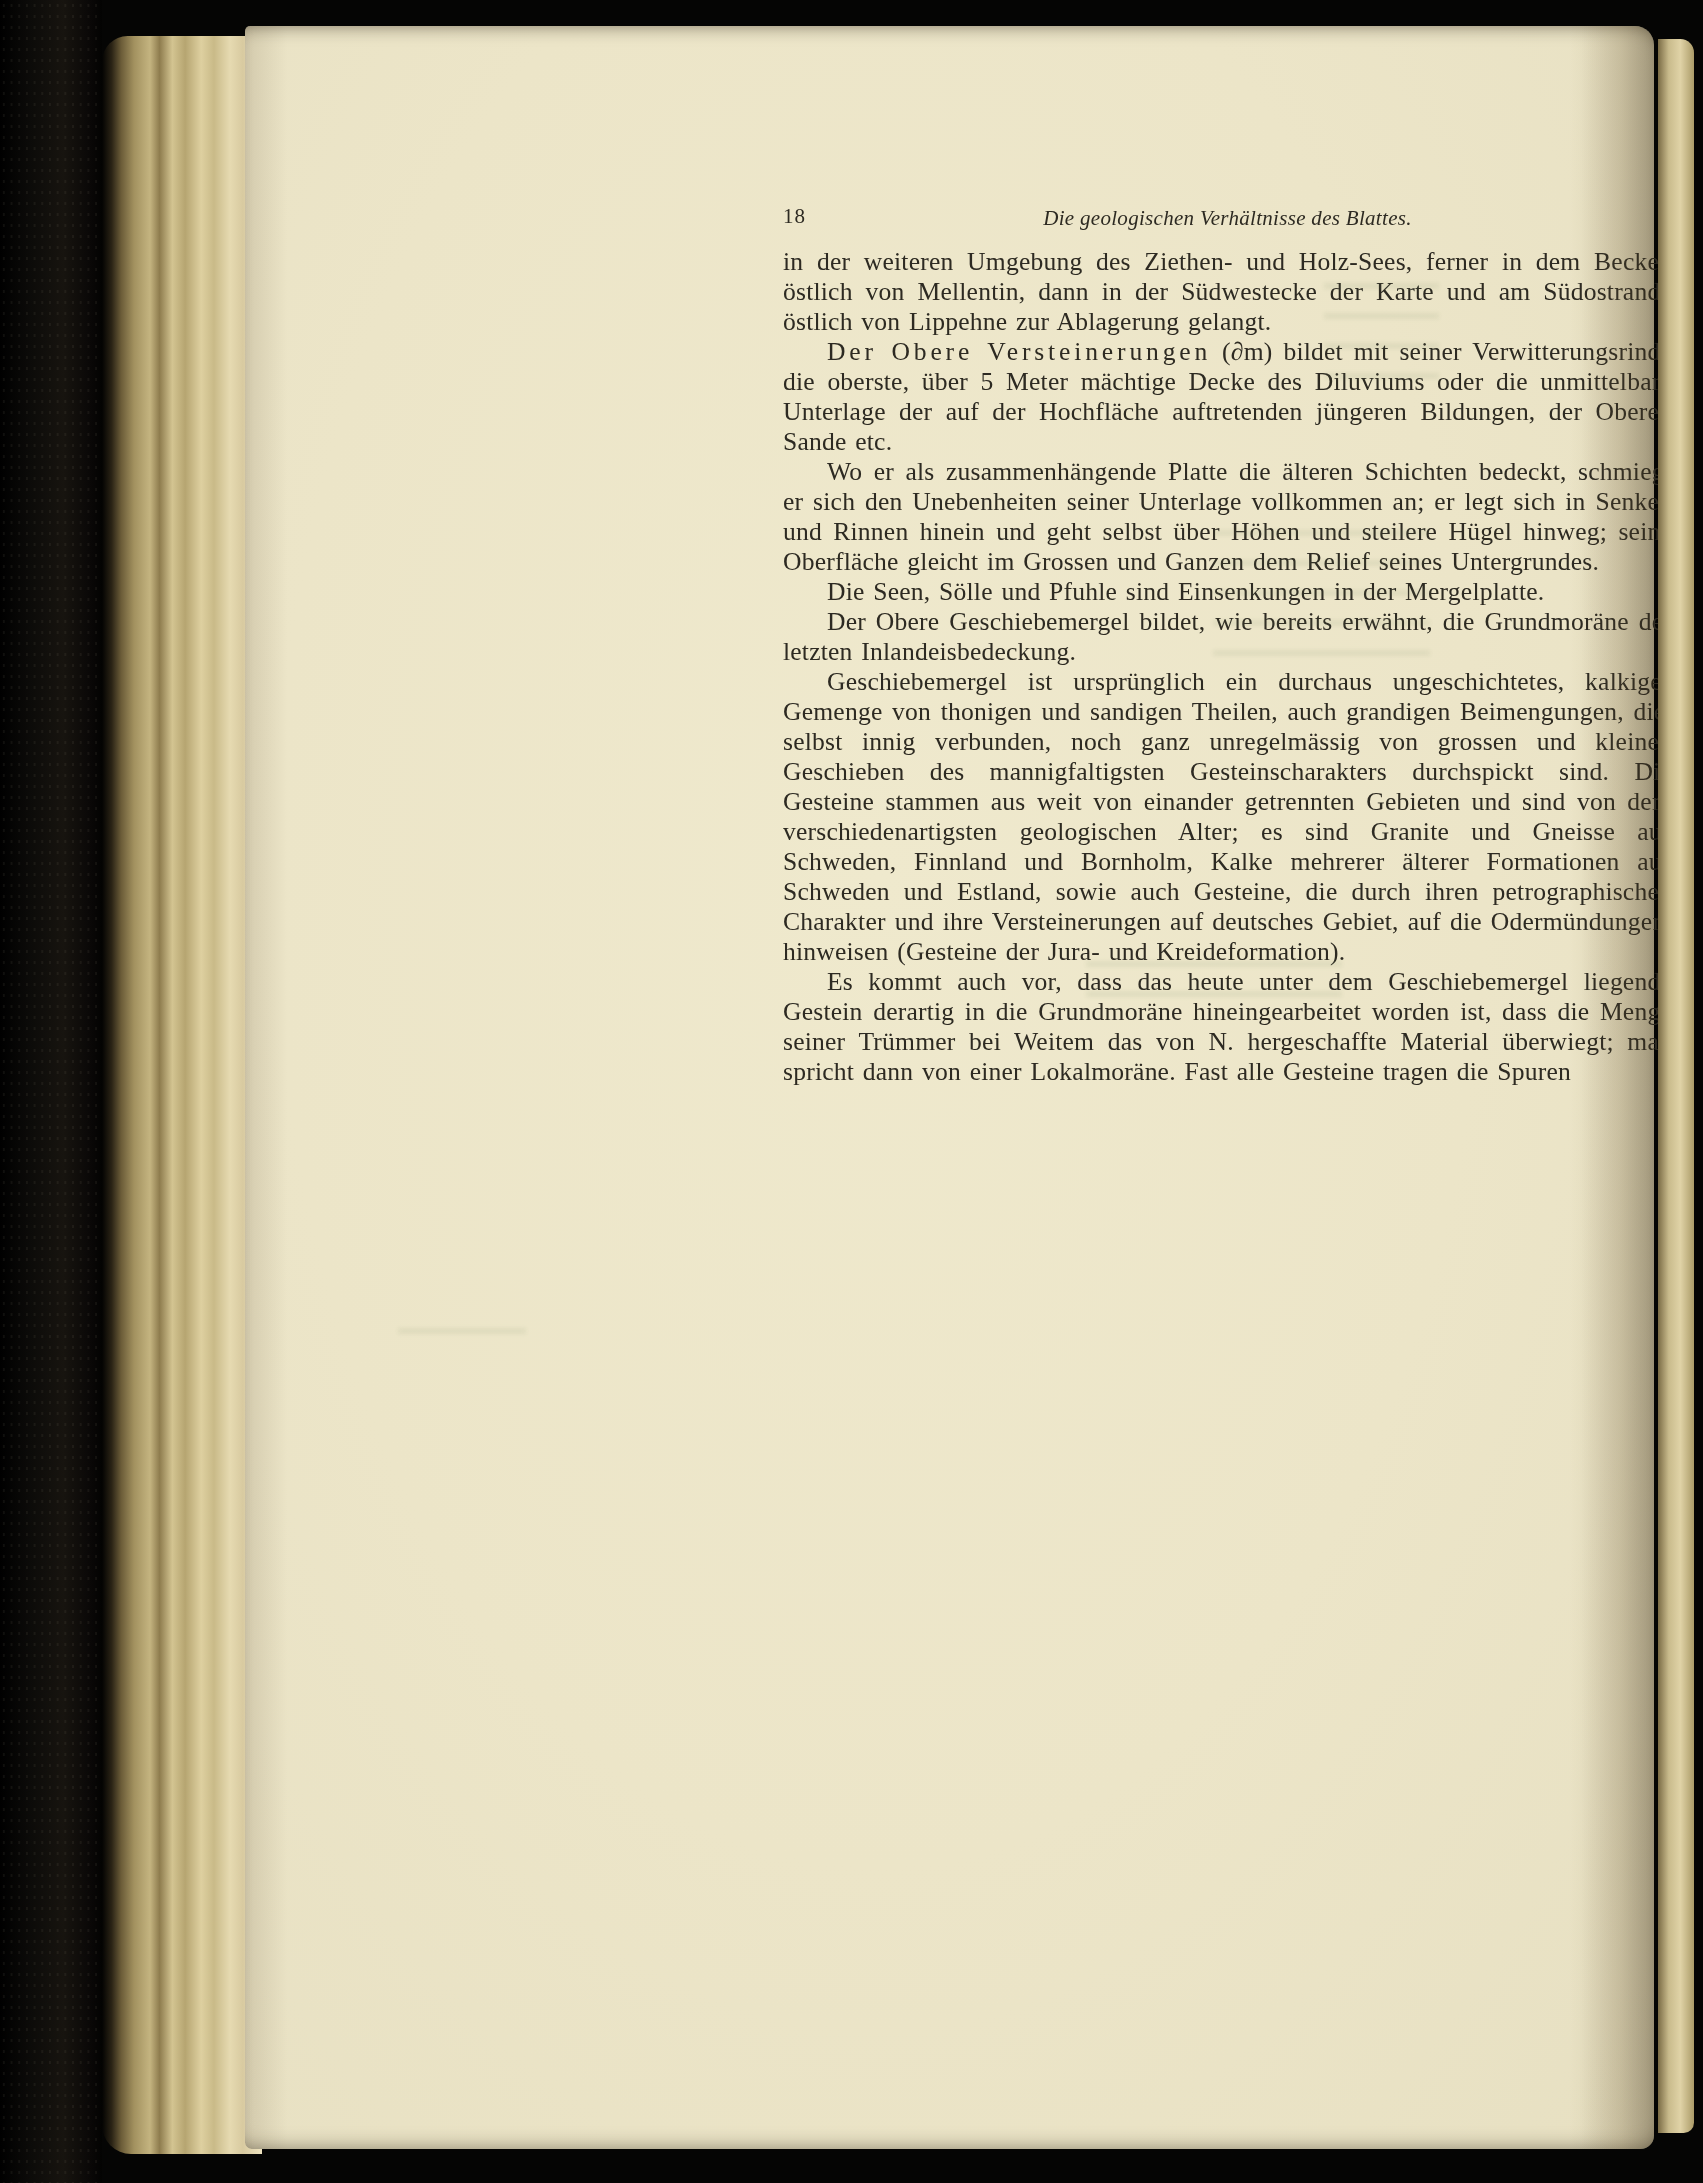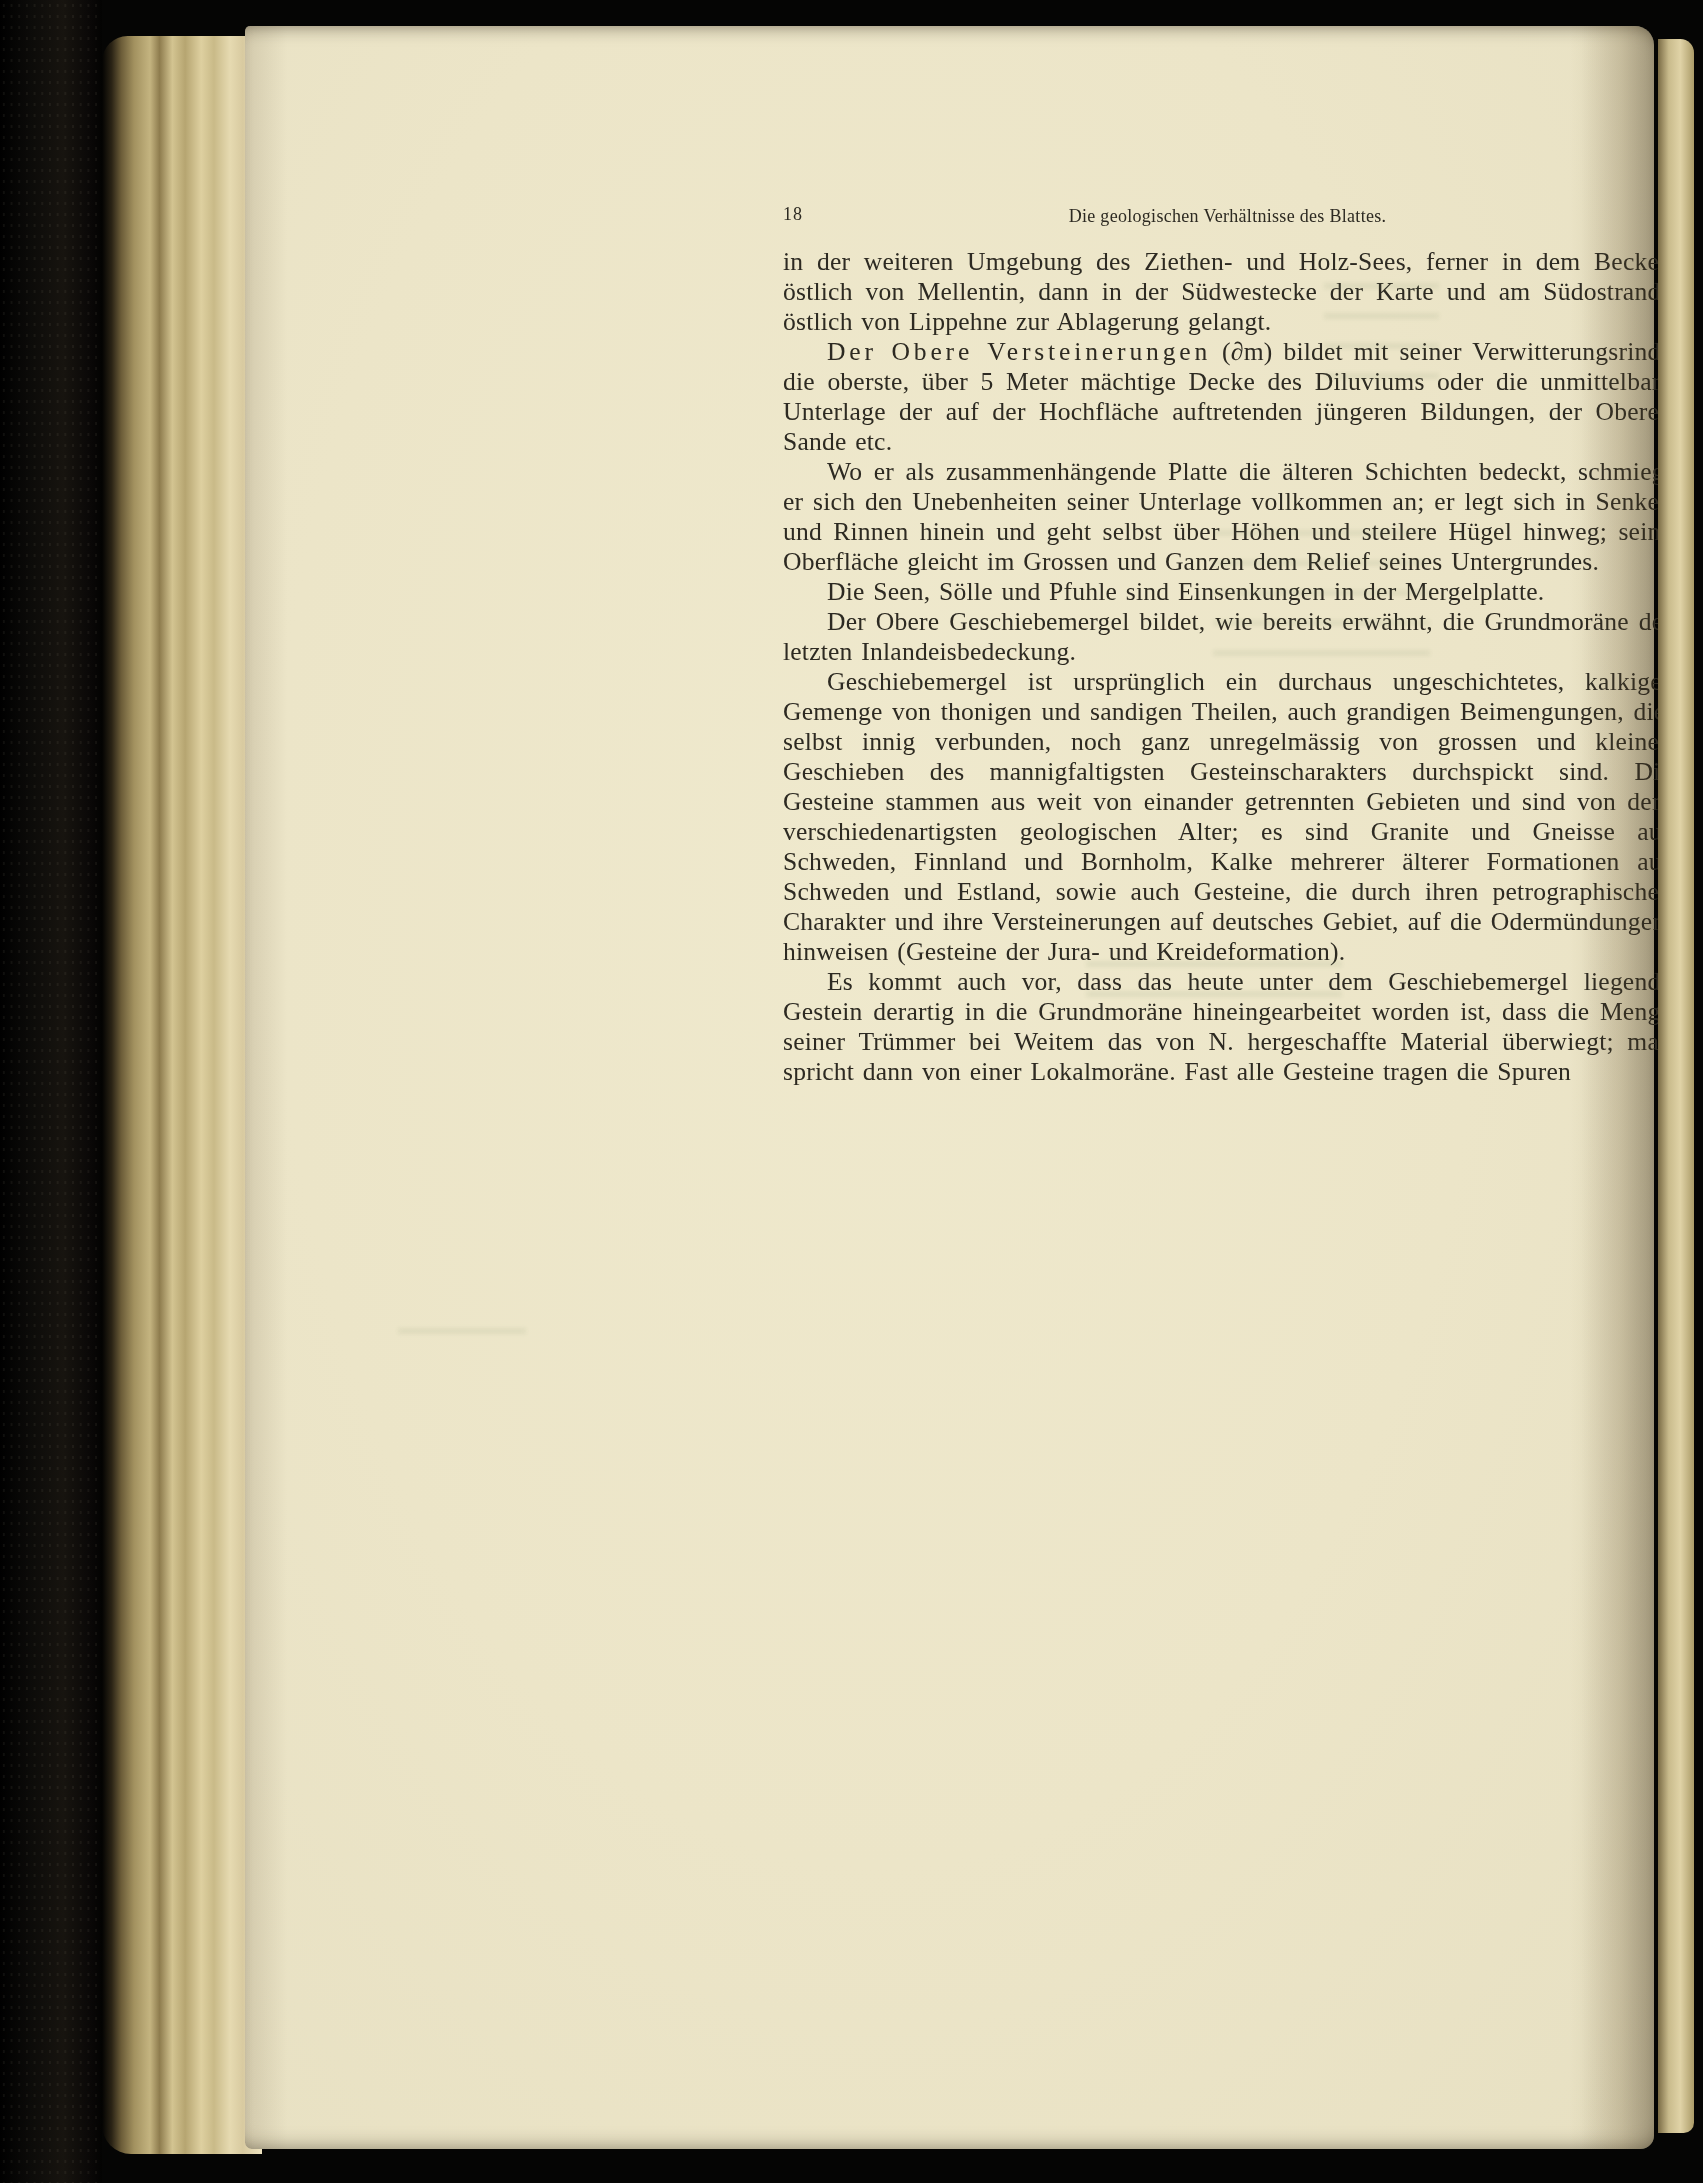--- a/index.html
+++ b/index.html
@@ -62,25 +62,25 @@
   }
 
   
   .text-block {
     position: absolute; left: 538px; top: 177px; width: 889px;
     color: #2d2a22;
   }
   .page-header { position: relative; height: 36px; margin-bottom: 8.5px; }
   .page-number {
     position: absolute; left: 0; top: 1.7px;
-    font-size: 18px; letter-spacing: 0.9px;
+    font-size: 21px; letter-spacing: 0.9px;
   }
   .running-title {
     display: block; text-align: center;
-    font-size: 18px; letter-spacing: 0.3px; padding-top: 3.4px;
+    font-size: 21px; letter-spacing: 0.3px; padding-top: 3.4px; font-style: italic;
   }
   .body-copy p {
     margin: 0;
     font-size: 25.6px;
     line-height: 30px;
     text-align: justify;
     word-spacing: 2.1px;
     letter-spacing: 0.2px;
     text-indent: 44px;
   }

